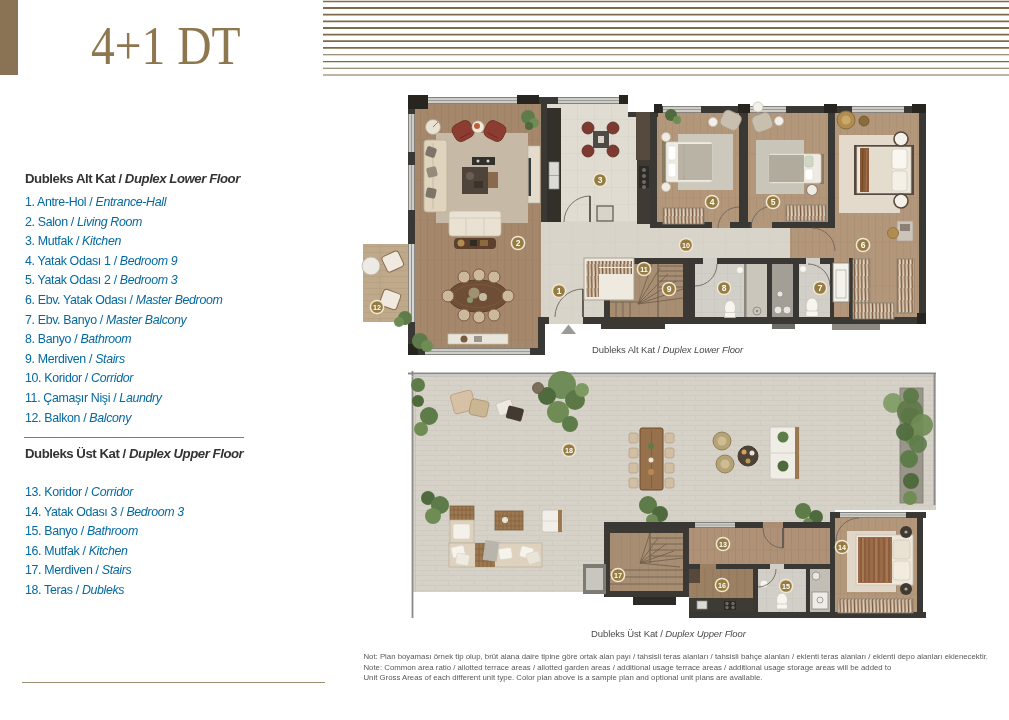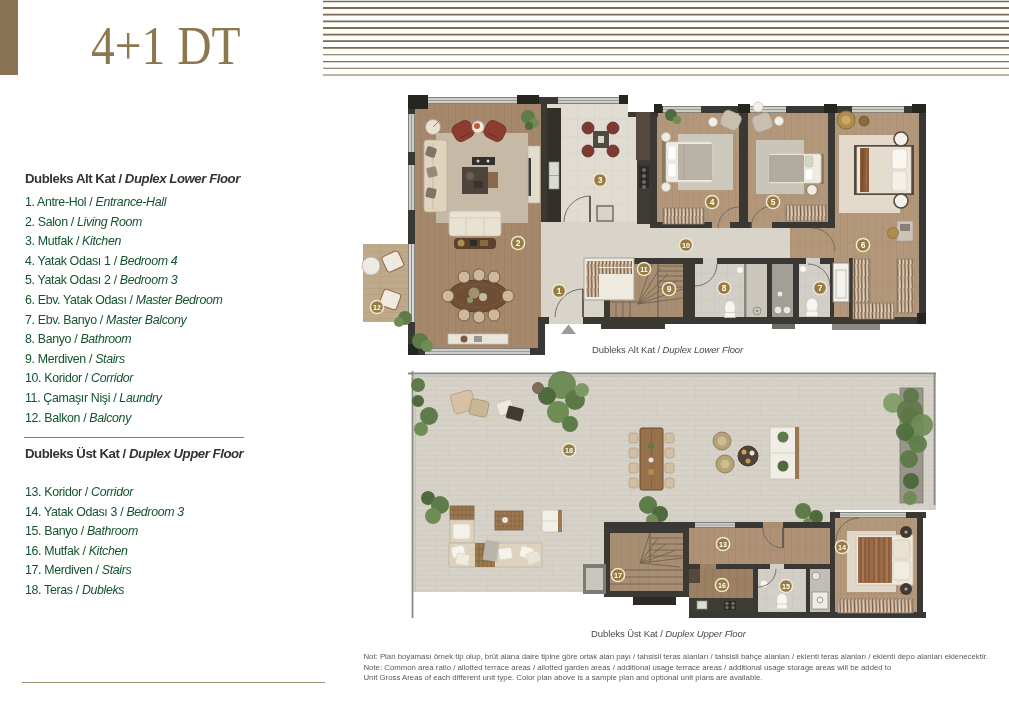--- a/index.html
+++ b/index.html
@@ -1,21 +1,21 @@
 <!DOCTYPE html>
 <html><head>
 <meta charset="utf-8">
 <style>
   html,body{margin:0;padding:0;}
   body{width:1009px;height:720px;position:relative;background:#ffffff;overflow:hidden;
        font-family:"Liberation Sans",sans-serif;}
   .abs{position:absolute;}
   .title{font-family:"Liberation Serif",serif;color:#8d774f;font-size:54px;letter-spacing:0px;transform:scale(0.88,1);transform-origin:left top;}
   .hdr{font-size:13.2px;font-weight:600;color:#333;letter-spacing:-0.45px;}
-  .list{font-size:12.4px;color:#14532d;line-height:19.6px;white-space:nowrap;letter-spacing:-0.35px;}
+  .list{font-size:12.4px;color:#0369a1;line-height:19.6px;white-space:nowrap;letter-spacing:-0.35px;}
   .cap{font-size:9.5px;color:#4a4a4a;white-space:nowrap;letter-spacing:-0.1px;}
   .note{font-size:7.8px;color:#585858;line-height:10.7px;white-space:nowrap;}
   i{font-style:italic;}
 </style>
 </head>
 <body>
 
 <div class="abs" style="left:0;top:0;width:18px;height:75px;background:#897354;"></div>
 
 <div class="abs title" style="left:91px;top:15px;">4+1 DT</div>
@@ -36,21 +36,21 @@
 <line x1="0" y1="75" x2="686" y2="75" stroke-width="1.1"></line>
 </g>
 </svg>
 
 <div class="abs hdr" style="left:25px;top:171px;">Dubleks Alt Kat / <i>Duplex Lower Floor</i></div>
 
 <div class="abs list" style="left:25px;top:193px;">
 1. Antre-Hol / <i>Entrance-Hall</i><br>
 2. Salon / <i>Living Room</i><br>
 3. Mutfak / <i>Kitchen</i><br>
-4. Yatak Odası 1 / <i>Bedroom 4</i><br>
+4. Yatak Odası 1 / <i>Bedroom 9</i><br>
 5. Yatak Odası 2 / <i>Bedroom 3</i><br>
 6. Ebv. Yatak Odası / <i>Master Bedroom</i><br>
 7. Ebv. Banyo / <i>Master Balcony</i><br>
 8. Banyo / <i>Bathroom</i><br>
 9. Merdiven / <i>Stairs</i><br>
 10. Koridor / <i>Corridor</i><br>
 11. Çamaşır Nişi / <i>Laundry</i><br>
 12. Balkon / <i>Balcony</i>
 </div>
 

